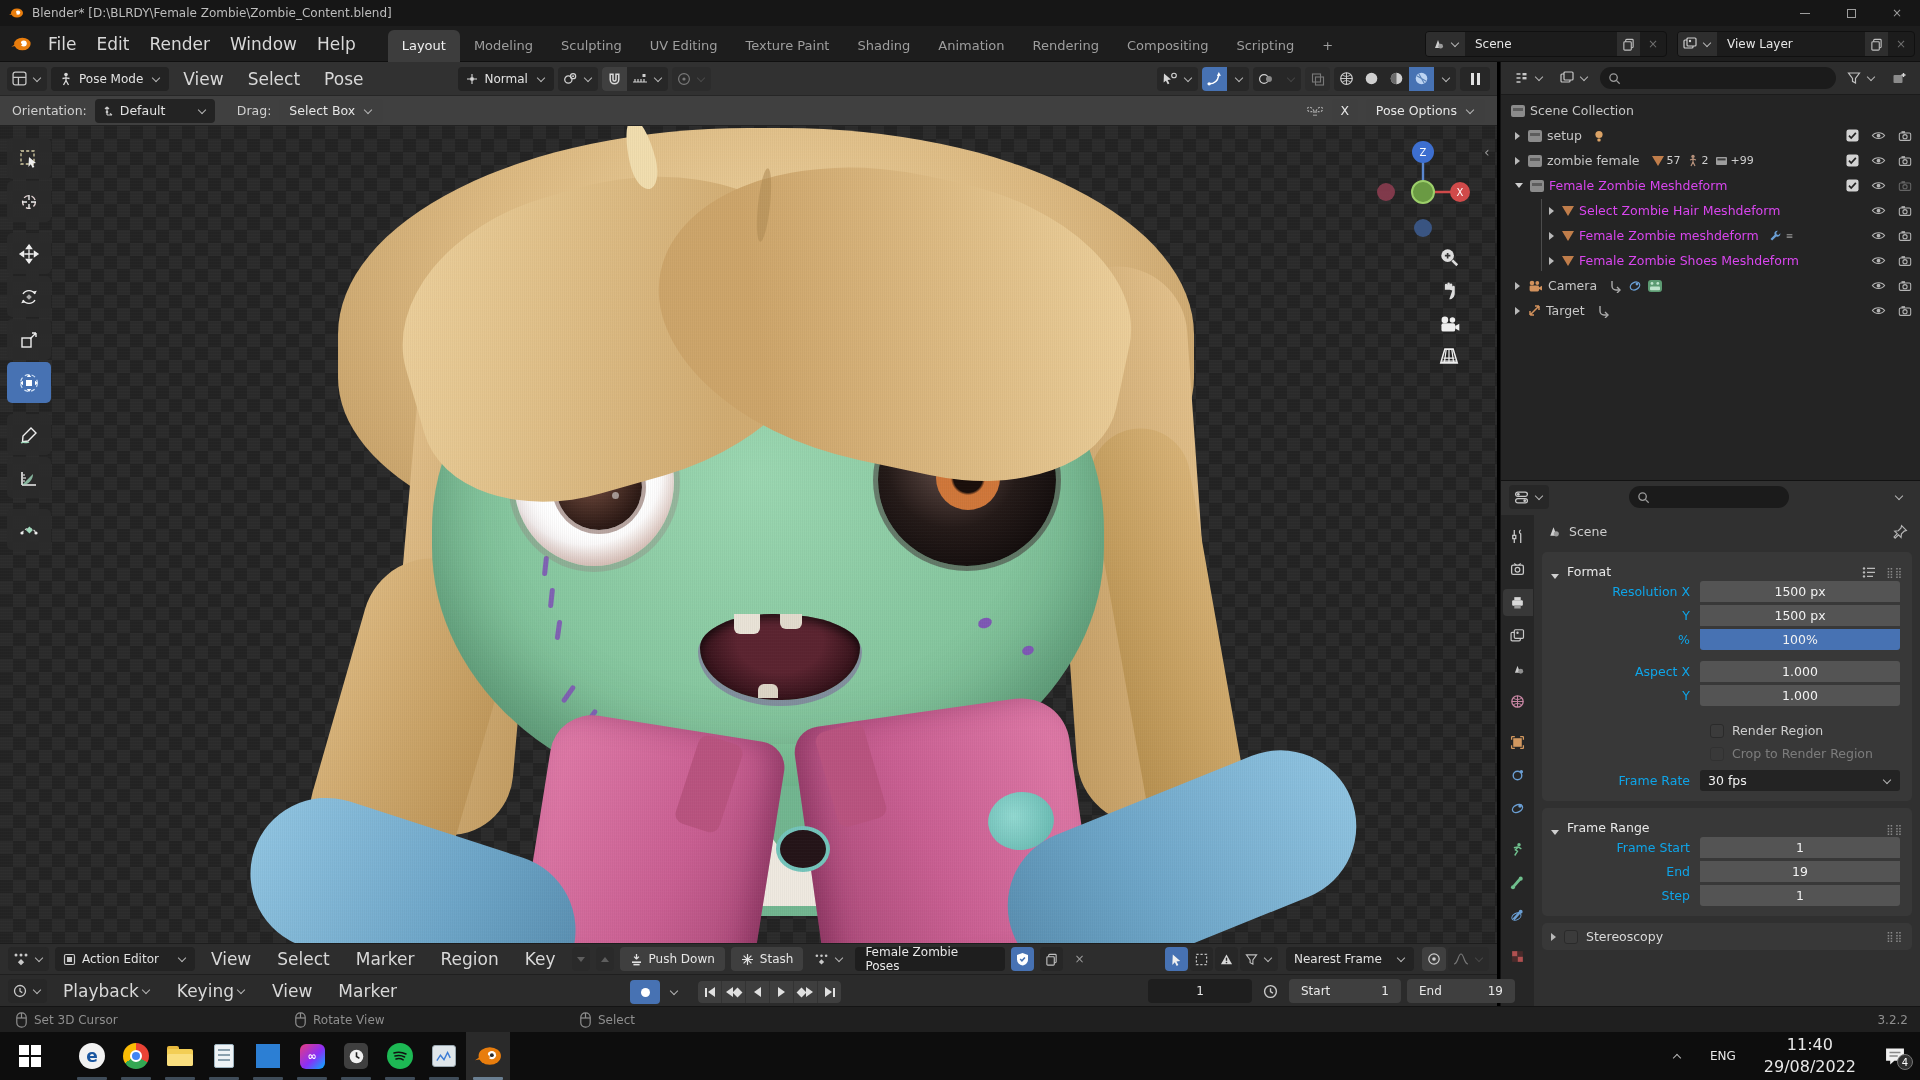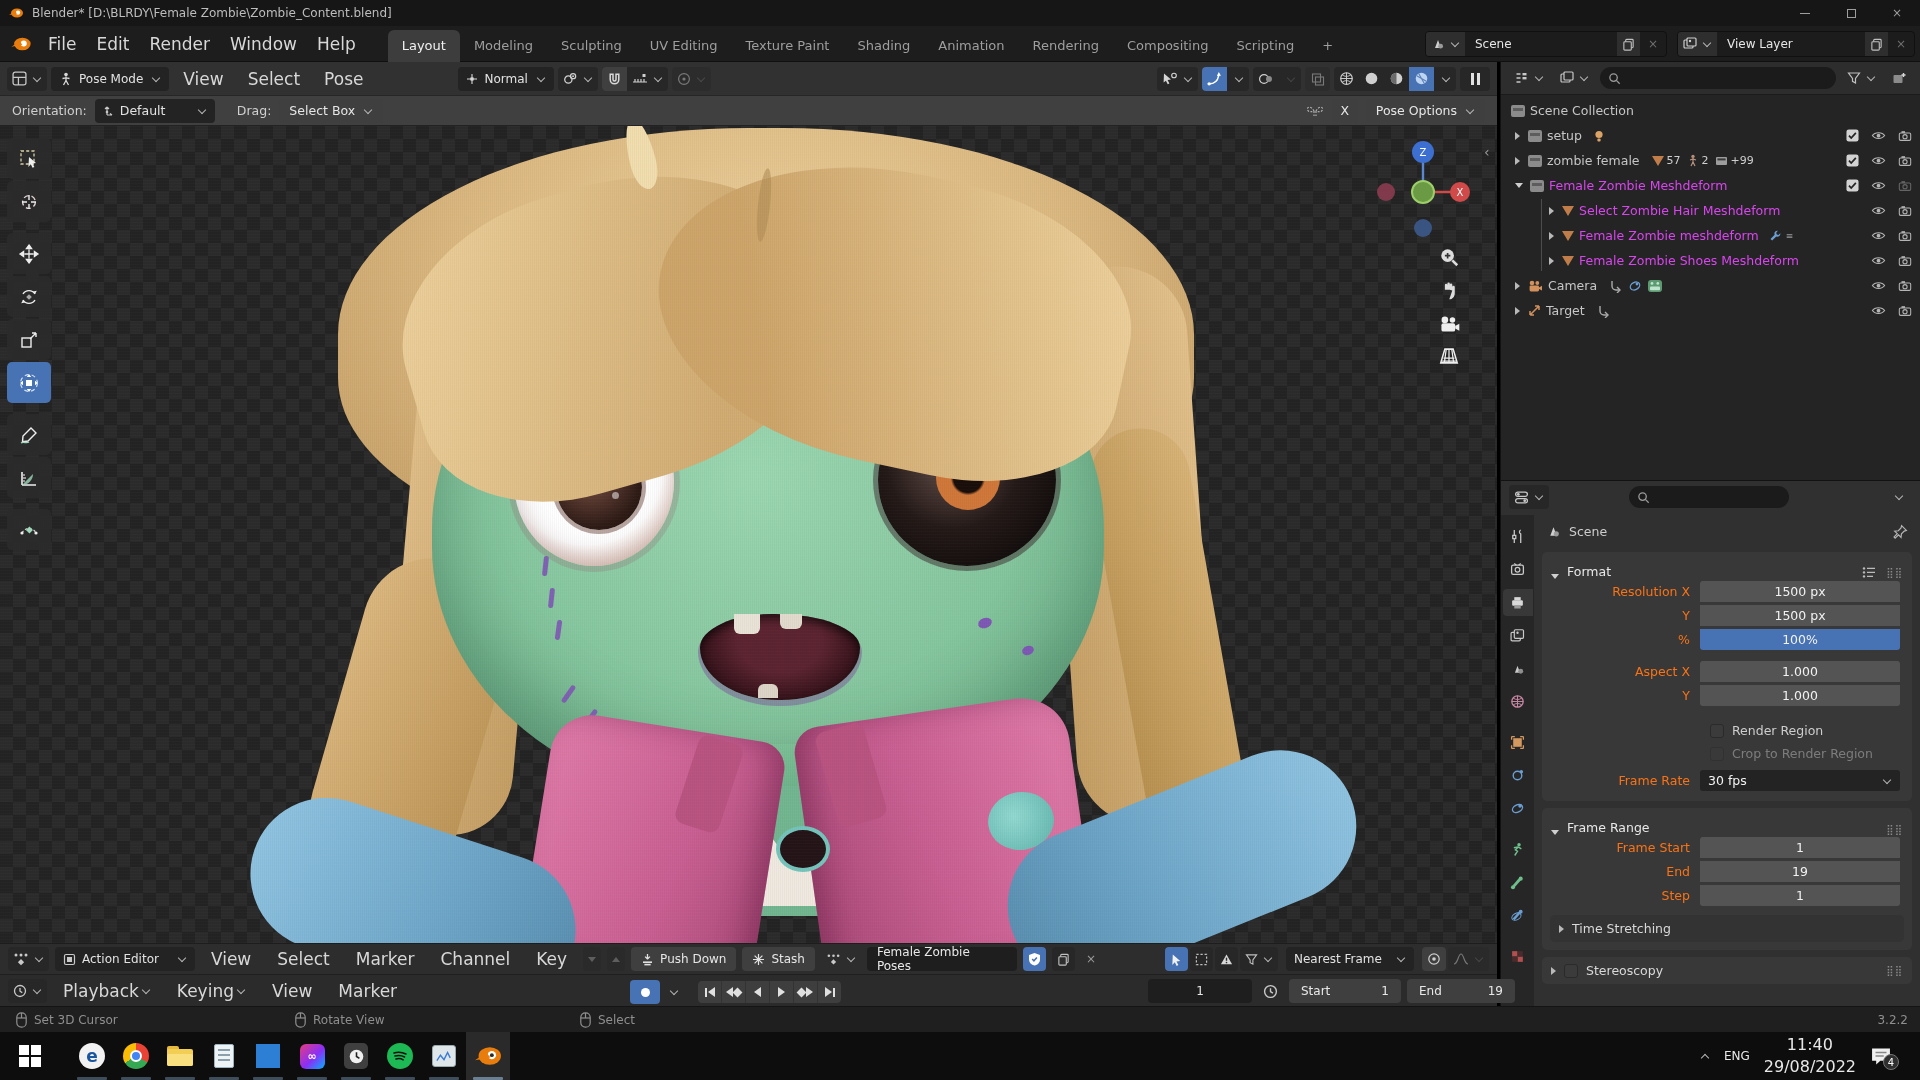--- a/index.html
+++ b/index.html
@@ -67,21 +67,21 @@
   .prh{height:32px;display:flex;align-items:center;gap:8px;padding:0 8px}
   .prsearch{width:160px;height:22px;background:#1b1b1b;border-radius:11px;display:flex;align-items:center;padding:0 8px;gap:6px;color:#8b8b8b;margin-left:72px}
   .tabstrip{position:absolute;left:0;top:34px;width:33px;bottom:0;background:#262626;display:flex;flex-direction:column;align-items:center;padding-top:8px;gap:6px}
   .ptab{width:30px;height:27px;border-radius:4px 0 0 4px;display:flex;align-items:center;justify-content:center}
   .ptab.active{background:#383838}
   .pcontent{position:absolute;left:33px;top:34px;right:0;bottom:0;padding:2px 8px;font-size:12.5px;color:#cdcdcd}
   .crumb{display:flex;align-items:center;gap:8px;height:28px;padding:0 4px}
   .panel{background:#383838;border-radius:5px;margin-top:7px;padding-bottom:8px}
   .panelh{height:27px;display:flex;align-items:flex-end;gap:8px;padding:0 9px;color:#e8e8e8}
   .prow{display:flex;align-items:center;height:23px;margin:1px 12px 1px 0}
-  .plabel{width:158px;text-align:right;padding-right:10px;color:#f97316;white-space:nowrap}
+  .plabel{width:158px;text-align:right;padding-right:10px;color:#0ea5e9;white-space:nowrap}
   .pfield{flex:1;height:21px;background:#545454;border-radius:3px;display:flex;align-items:center;justify-content:center;color:#f2f2f2}
   .pfield.slider{background:#4772b3}
   .pfield.drop{background:#232323;justify-content:space-between;padding:0 8px}
   .pcheck{display:flex;align-items:flex-end;gap:8px;height:23px;margin-left:168px}
   .cbx{width:14px;height:14px;background:#3b3b3b;border:1px solid #2a2a2a;border-radius:3px}
   .collp{display:flex;align-items:center;gap:8px;height:27px;margin-top:7px;padding:0 9px;background:#383838;border-radius:5px;color:#d9d9d9}
   .dots{color:#8a8a8a;letter-spacing:1px;font-size:10px;margin-left:auto}
   
   .dope{left:0;top:943px;width:1497px;height:31px;background:#2d2d2d;display:flex;align-items:center;gap:6px;padding:0 8px;border-top:1px solid #1d1d1d}
   .tline{left:0;top:974px;width:1497px;height:32px;background:#2b2b2b;border-top:1px solid #1f1f1f}
@@ -94,21 +94,21 @@
   .rangef{height:24px;background:#3f3f3f;border-radius:4px;display:flex;align-items:center;justify-content:space-between;padding:0 12px;color:#e8e8e8}
   
   .status{left:0;top:1006px;width:1920px;height:26px;background:#1f1f1f;color:#8f8f8f;border-top:1px solid #141414}
   .hint{position:absolute;top:0;height:26px;display:flex;align-items:center;gap:7px}
   
   .taskbar{left:0;top:1032px;width:1920px;height:48px;background:#0d0d0d;display:flex;align-items:center}
   .tbi{width:44px;height:48px;display:flex;align-items:center;justify-content:center;position:relative}
   .runline{position:absolute;bottom:0;left:7px;width:30px;height:3px;background:#3f4c59;border-radius:1px}
   .tbi.activeapp{background:#2a2a2a}
   .tbi.activeapp .runline{background:#6a7f92}
-  .tray{margin-left:auto;display:flex;align-items:center;gap:14px;padding-right:28px;color:#e8e8e8}
+  .tray{margin-left:auto;display:flex;align-items:center;gap:28px;padding-right:14px;color:#e8e8e8}
   .clockblk{text-align:center;font-size:16px;line-height:1.35}
   svg{display:block}
 </style>
 </head>
 <body>
 
 <svg width="0" height="0" style="position:absolute">
   <symbol id="i-eye" viewBox="0 0 16 16">
       <path d="M1.5 8c2.5-4 10.5-4 13 0-2.5 4-10.5 4-13 0z" fill="none" stroke="#b5b5b5" stroke-width="1.2"></path>
       <circle cx="8" cy="8" r="2" fill="#b5b5b5"></circle>
@@ -992,24 +992,20 @@
         <span class="pfield" style="border-radius:3px 3px 0 0">1</span>
       </div>
       <div class="prow">
         <span class="plabel">End</span>
         <span class="pfield" style="border-radius:0">19</span>
       </div>
       <div class="prow">
         <span class="plabel">Step</span>
         <span class="pfield" style="border-radius:0 0 3px 3px">1</span>
       </div>
-      <div class="collp" style="margin:8px 8px 0;background:#333">
-        <span class="tri-r"></span>
-          <span>Time Stretching</span>
-      </div>
     </div>
 
     <div class="collp">
       <span class="tri-r"></span>
       <span class="cbx"></span>
       <span>Stereoscopy</span>
       <span class="dots">⣿⣿</span>
     </div>
   </div>
 </div>
@@ -1028,21 +1024,21 @@
     <svg width="13" height="13" viewBox="0 0 13 13">
         <rect x="1.5" y="1.5" width="10" height="10" rx="1.5" fill="none" stroke="#c9c9c9" stroke-width="1.2"></rect>
         <rect x="4" y="4" width="5" height="5" fill="#c9c9c9"></rect>
       </svg>
     <span>Action Editor</span>
       <span class="cv" style="margin-left:14px"></span>
   </span>
   <span class="menu-item">View</span>
   <span class="menu-item">Select</span>
   <span class="menu-item">Marker</span>
-  <span class="menu-item">Channel</span>
+  <span class="menu-item">Region</span>
   <span class="menu-item">Key</span>
   <span class="chip dim">
       <span class="tri-d" style="border-top-color:#9a9a9a"></span>
     </span>
   <span class="chip dim">
       <span class="tri-d" style="transform:rotate(180deg);border-top-color:#9a9a9a"></span>
     </span>
   <span class="btn">
     <svg width="13" height="13" viewBox="0 0 13 13">
         <path d="M6.5 1v5M6.5 6l-2.4-2.4M6.5 6l2.4-2.4" stroke="#e2e2e2" stroke-width="1.3" fill="none"></path>

